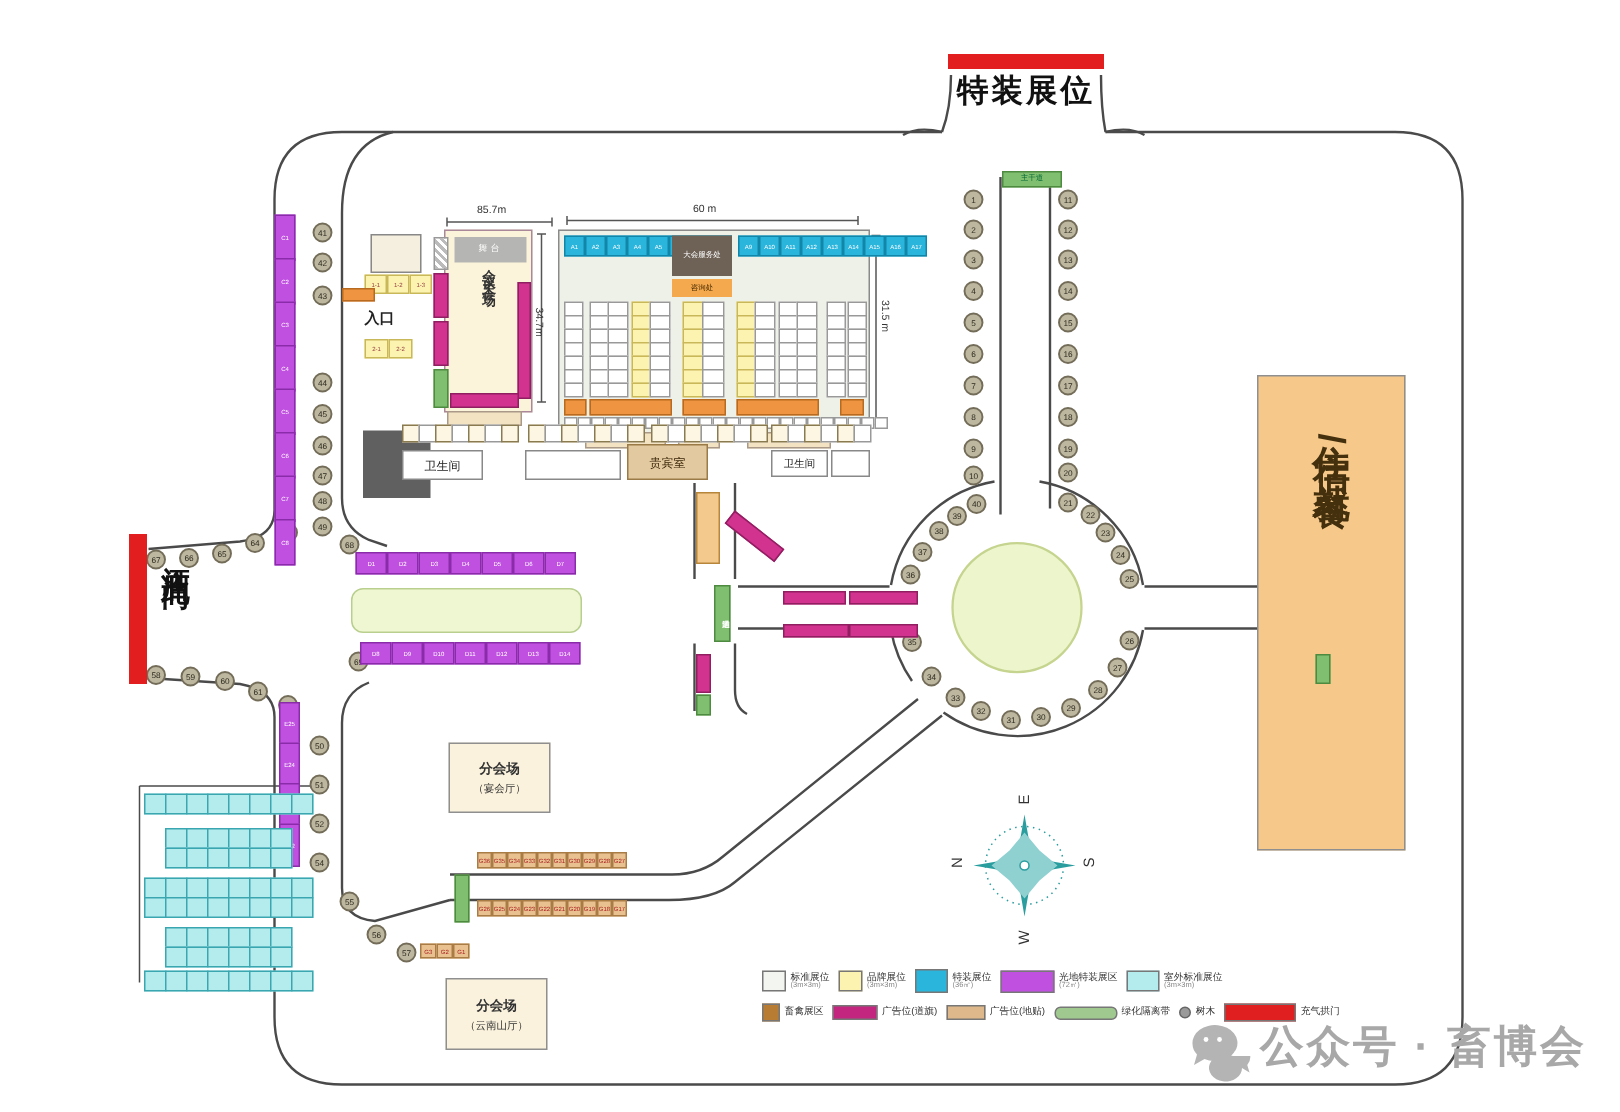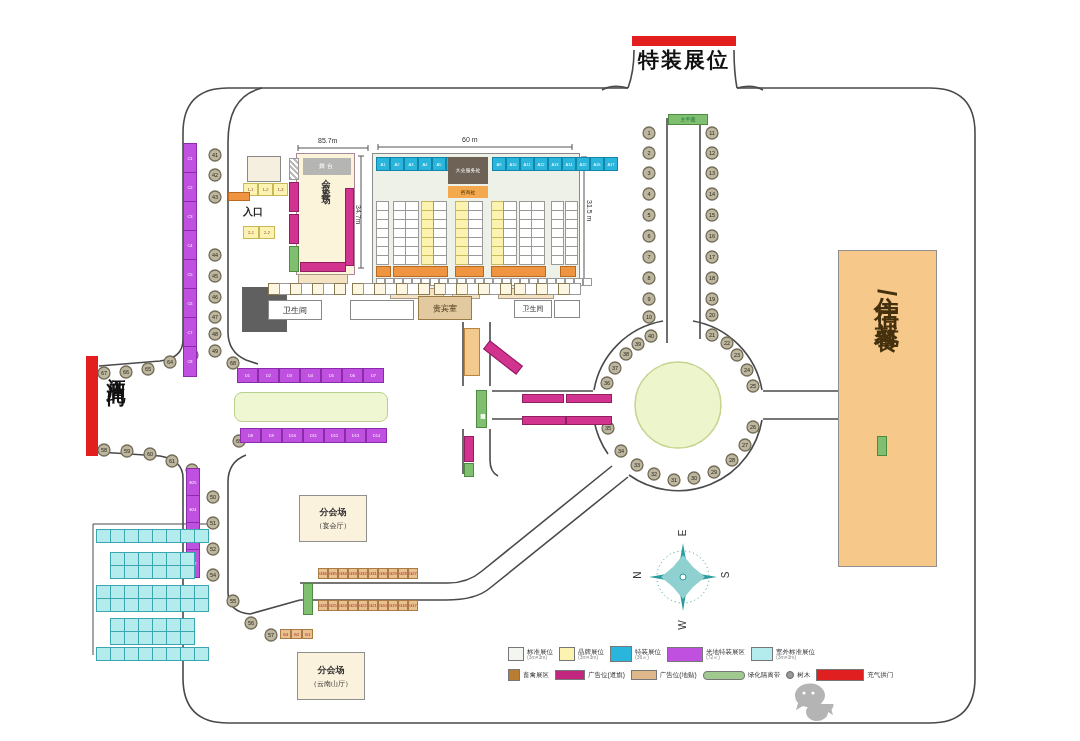--- a/index.html
+++ b/index.html
@@ -701,13 +701,14 @@
       <div class="legend-item">
         <div class="legend-sw" style="background: rgb(154, 154, 154); width: 6px; height: 6px; border-radius: 50%; border: 1px solid rgb(102, 102, 102);"></div>
         <div class="legend-txt">树木</div>
       </div>
       <div class="legend-item">
         <div class="legend-sw" style="background: rgb(224, 32, 32); width: 46px; height: 10px;"></div>
         <div class="legend-txt">充气拱门</div>
       </div>
     </div>
 
+  <div class="abs watermark">公众号 · 畜博会</div>
 </div>
 
 </body></html>

